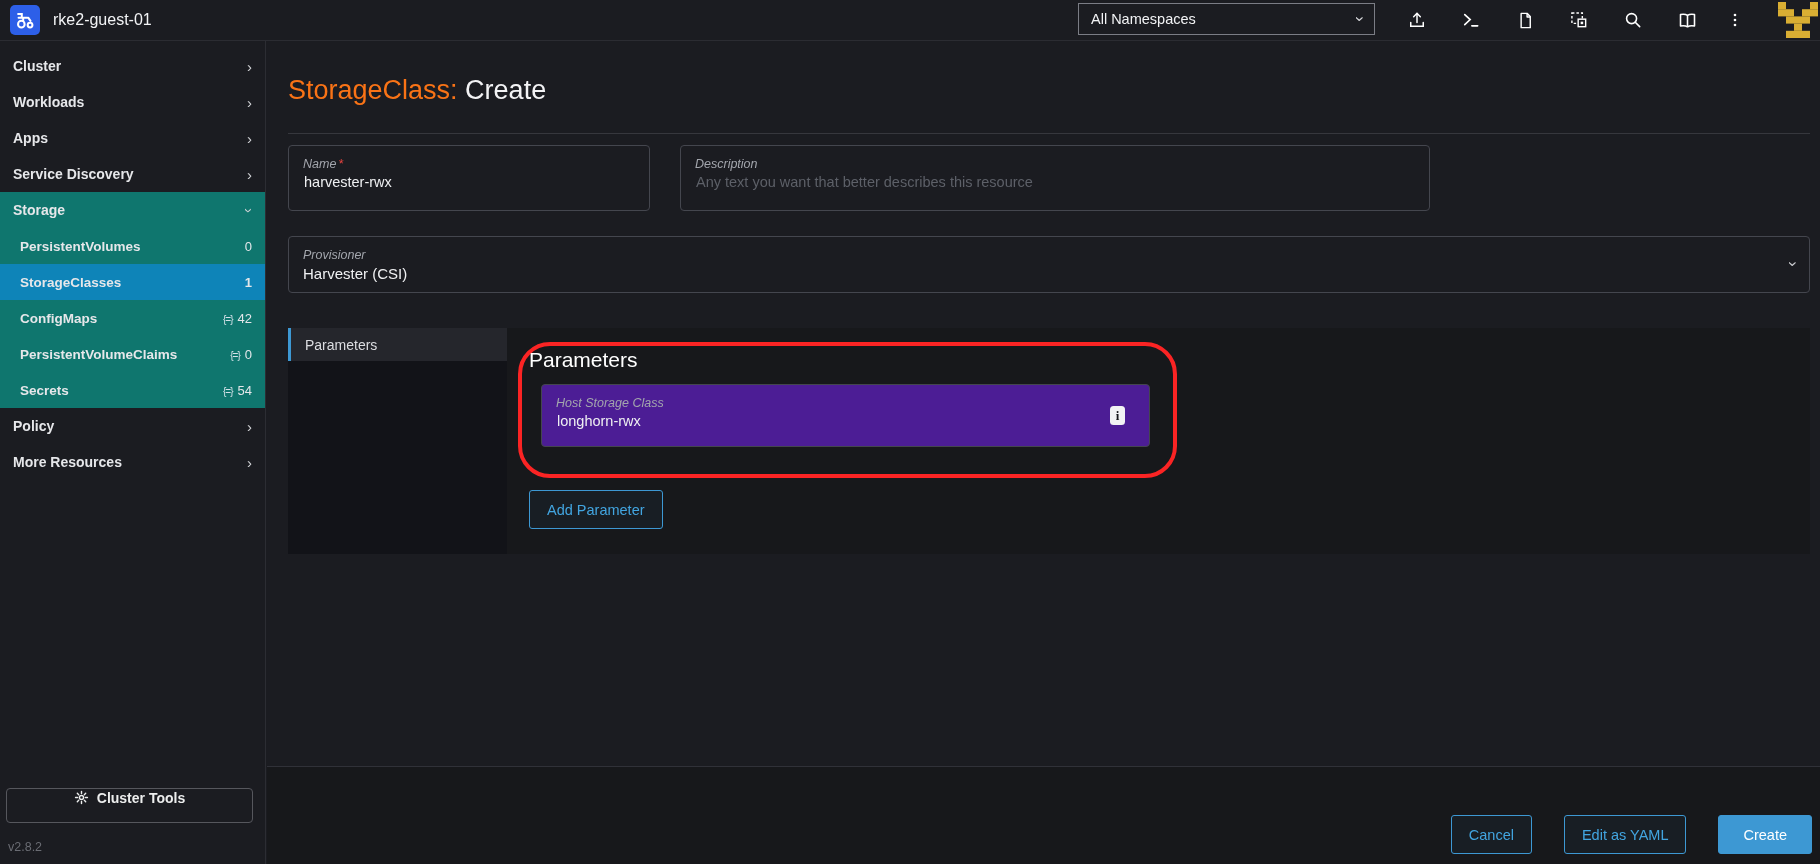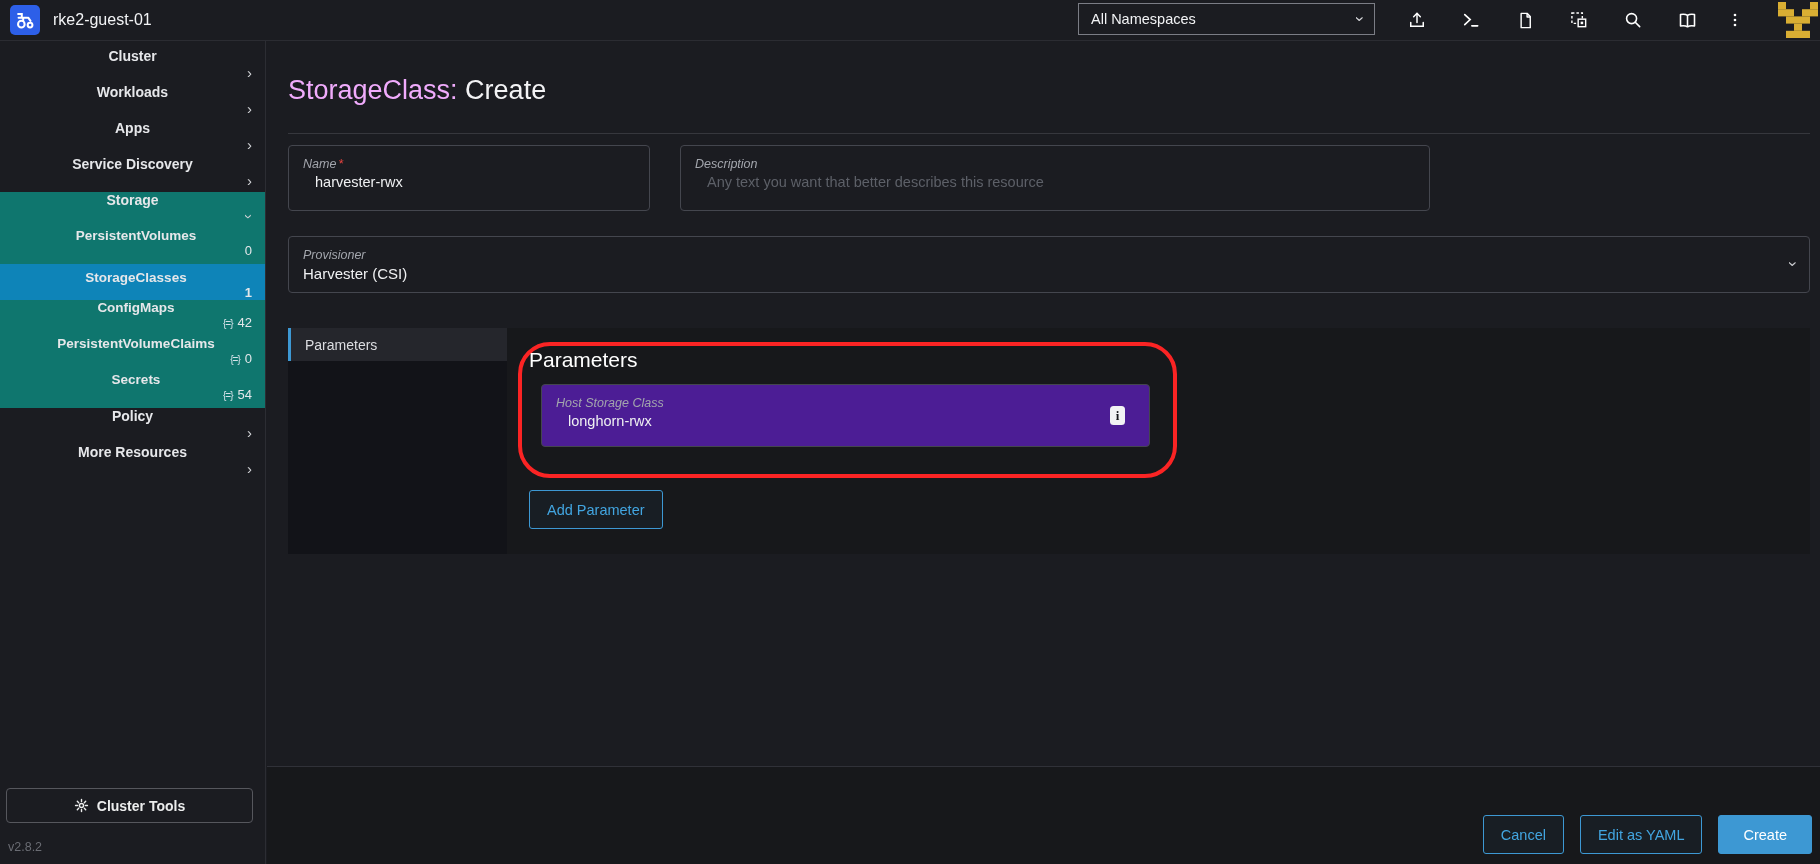--- a/index.html
+++ b/index.html
@@ -19,46 +19,46 @@
   .hicons{position:absolute;left:1390px;top:0;height:40px;display:flex;align-items:center;}
   .hicon{width:54px;height:40px;display:flex;align-items:center;justify-content:center;cursor:pointer;}
   .hicon.small{width:42px;}
   .avatar{position:absolute;right:0;top:0;width:44px;height:40px;display:flex;align-items:center;
           justify-content:center;cursor:pointer;}
 
   
   .sidebar{position:absolute;top:41px;left:0;bottom:0;width:266px;box-sizing:border-box;
            border-right:1px solid #2c2d33;background:#1b1c21;padding-top:7px;}
   .side-row{height:36px;display:flex;align-items:center;padding:0 13px;font-weight:700;
-            font-size:14px;color:#e6e7ea;cursor:pointer;box-sizing:border-box;flex-direction:column;}
+            font-size:14px;color:#e6e7ea;cursor:pointer;box-sizing:border-box;}
   .side-row .chev{margin-left:auto;color:#d2d3d7;font-size:15px;font-weight:400;}
   .side-row .chev.down{transform:rotate(90deg);}
   .nav-group{background:#0f766e;}
   .side-row.child{padding-left:20px;font-size:13.5px;}
   .side-row.active{background:#0e84b8;justify-content:flex-end;}
   .count{margin-left:auto;font-weight:400;font-size:13px;color:#e3e7ea;}
   .count b{font-weight:700;}
   .badge{font-weight:400;font-size:10px;margin-right:5px;color:#d5e2e9;letter-spacing:-1px;}
   .cluster-tools{position:absolute;left:6px;right:12px;bottom:41px;height:35px;border:1px solid #56575d;
                  border-radius:4px;background:transparent;color:#eceded;font-size:14px;font-weight:700;
-                 display:flex;align-items:center;justify-content:center;gap:8px;cursor:pointer;
+                 display:flex;justify-content:center;gap:8px;cursor:pointer;
                  font-family:"Liberation Sans",sans-serif;}
   .version{position:absolute;left:8px;bottom:10px;font-size:12.5px;color:#6a6c73;}
 
   
   .main{position:absolute;top:41px;left:267px;right:0;bottom:0;background:#1b1c21;}
   .page-title{position:absolute;left:21px;top:34px;margin:0;font-size:27px;font-weight:400;}
-  .page-title .res{color:#f0abfc;}
+  .page-title .res{color:#f97316;}
   .page-title .act{color:#f3f3f5;}
   .title-divider{position:absolute;left:21px;right:10px;top:92px;border-top:1px solid #36373d;}
 
   .field{position:absolute;border:1px solid #44464e;border-radius:4px;box-sizing:border-box;
          background:#1b1c21;}
   .field .flabel{font-size:12.5px;color:#a3a6ad;margin:11px 14px 3px 14px;font-style:italic;}
-  .field input{display:block;margin:0 26px;padding:0;font-size:14.5px;color:#eff0f2;background:transparent;
+  .field input{display:block;margin:0 15px;padding:0;font-size:14.5px;color:#eff0f2;background:transparent;
                border:none;outline:none;width:calc(100% - 40px);font-family:"Liberation Sans",sans-serif;}
   .field input::placeholder{color:#5d6068;opacity:1;}
   .req{color:#e8433f;margin-left:2px;}
   .f-name{left:21px;top:104px;width:362px;height:66px;}
   .f-desc{left:413px;top:104px;width:750px;height:66px;}
   .f-prov{left:21px;top:195px;right:10px;height:57px;cursor:pointer;}
   .f-prov .fvalue{margin:0 14px;font-size:15px;color:#f0f1f3;}
   .f-prov .chev{position:absolute;right:14px;top:18px;transform:rotate(90deg);font-size:16px;color:#cbccd0;}
 
   
@@ -77,21 +77,21 @@
              align-items:center;justify-content:center;font-family:"Liberation Serif",serif;}
   .btn{height:39px;border-radius:3px;font-size:14.5px;font-family:"Liberation Sans",sans-serif;
        cursor:pointer;box-sizing:border-box;}
   .btn.outlined{background:rgba(61,152,211,0.05);border:1px solid #3d98d3;color:#42a5e0;padding:0 17px;}
   .btn.solid{background:#3d98d3;border:1px solid #3d98d3;color:#ffffff;padding:0 24px;}
   .add-param{position:absolute;left:22px;top:162px;}
 
   
   .footer-bar{position:absolute;left:0;right:0;top:725px;bottom:0;background:#17181b;
               border-top:1px solid #303138;}
-  .footer-actions{position:absolute;top:774px;right:8px;display:flex;gap:16px;align-items:center;}
+  .footer-actions{position:absolute;top:774px;right:8px;display:flex;gap:32px;align-items:center;}
 </style>
 </head>
 <body>
 
 <div class="app">
 
   <div class="header">
     <div class="logo">
       <svg width="22" height="22" viewBox="0 0 24 24" fill="none" stroke="#ffffff" stroke-width="2.2" stroke-linecap="round">
         <circle cx="8" cy="16.5" r="3.6"></circle>

